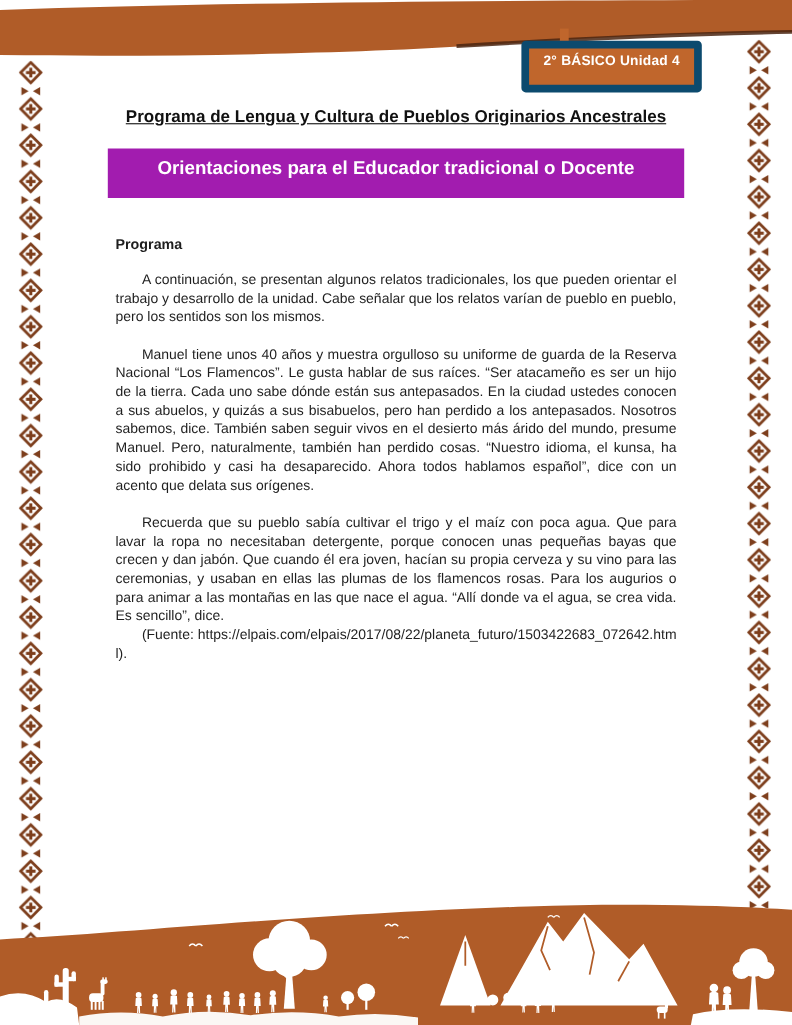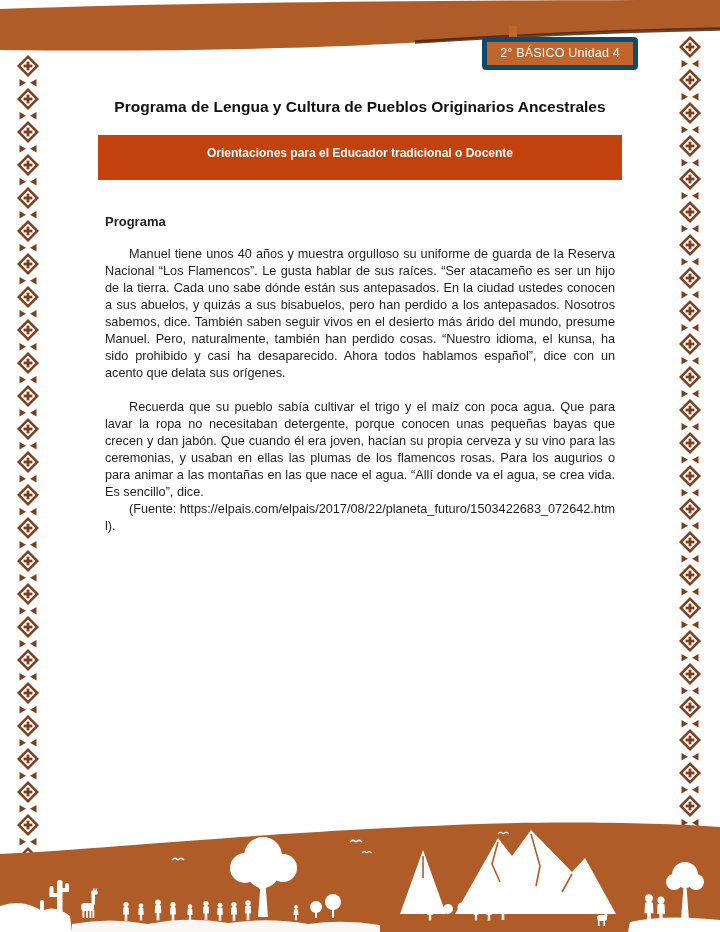--- a/index.html
+++ b/index.html
@@ -6,35 +6,35 @@
   .page{
     position:relative;width:720px;height:932px;background:#ffffff;
     font-family:"Liberation Sans",sans-serif;overflow:hidden;margin:0 auto;
   }
   
   .top-band{position:absolute;top:0;left:0;width:720px;height:60px;}
   
   .badge-connector{position:absolute;top:26px;right:203px;width:8px;height:16px;background:#c0662c;}
   .badge{
     position:absolute;top:37px;right:82px;background:#c0662c;color:#ffffff;
-    font-size:12.5px;font-weight:normal;padding:4px 13px 5px;border-radius:4px;
-    border:5px solid #0c4a6e;letter-spacing:.2px;white-space:nowrap;
+    font-size:12.5px;font-weight:bold;padding:4px 13px 15px;border-radius:4px;
+    border:7px solid #0c4a6e;letter-spacing:.2px;white-space:nowrap;
   }
   
   .strip{position:absolute;width:22px;}
   .strip.left{left:17px;top:55px;height:806px;}
   .strip.right{left:679px;top:36px;height:790px;}
   
   .content{position:absolute;left:98px;top:90px;width:524px;color:#1e1e1e;}
-  .title{font-size:15.5px;font-weight:bold;text-align:center;margin:8px 0 0;color:#111;}
+  .title{font-size:15.5px;font-weight:bold;text-align:center;margin:8px 0 0;color:#111;text-decoration:underline;}
   .subtitle{font-size:15.5px;font-weight:bold;text-align:center;margin:17px 0 0;color:#111;}
   .banner{
-    margin-top:19px;height:45px;background:#c2410c;color:#ffffff;
+    margin-top:19px;height:45px;background:#a21caf;color:#ffffff;
     display:flex;align-items:center;justify-content:center;
-    font-size:12px;font-weight:bold;padding-bottom:10px;box-sizing:border-box;
+    font-size:17px;font-weight:bold;padding-bottom:10px;box-sizing:border-box;
   }
   .section-heading{font-size:13px;font-weight:bold;margin:34px 0 0;padding:0 7px;}
   .para{
     font-size:12.7px;line-height:17px;text-align:justify;text-indent:24px;
     margin:17px 0 0;padding:0 7px;
   }
   .source{
     font-size:12.7px;line-height:17px;text-indent:24px;margin:0;padding:0 7px;
     word-break:break-all;
   }
@@ -78,20 +78,21 @@
         <polygon points="19.5,24 13,27.8 19.5,31.6" fill="#7d3e1c"></polygon>
       </pattern>
     </defs>
     <rect x="0" y="0" width="22" height="790" fill="url(#motifR)"></rect>
   </svg>
 
   <div class="content">
     <h1 class="title">Programa de Lengua y Cultura de Pueblos Originarios Ancestrales</h1>
     <div class="banner">Orientaciones para el Educador tradicional o Docente</div>
     <div class="section-heading">Programa</div>
+    <p class="para">A continuación, se presentan algunos relatos tradicionales, los que pueden orientar el trabajo y desarrollo de la unidad. Cabe señalar que los relatos varían de pueblo en pueblo, pero los sentidos son los mismos.</p>
     <p class="para">Manuel tiene unos 40 años y muestra orgulloso su uniforme de guarda de la Reserva Nacional “Los Flamencos”. Le gusta hablar de sus raíces. “Ser atacameño es ser un hijo de la tierra. Cada uno sabe dónde están sus antepasados. En la ciudad ustedes conocen a sus abuelos, y quizás a sus bisabuelos, pero han perdido a los antepasados. Nosotros sabemos, dice. También saben seguir vivos en el desierto más árido del mundo, presume Manuel. Pero, naturalmente, también han perdido cosas. “Nuestro idioma, el kunsa, ha sido prohibido y casi ha desaparecido. Ahora todos hablamos español”, dice con un acento que delata sus orígenes.</p>
     <p class="para">Recuerda que su pueblo sabía cultivar el trigo y el maíz con poca agua. Que para lavar la ropa no necesitaban detergente, porque conocen unas pequeñas bayas que crecen y dan jabón. Que cuando él era joven, hacían su propia cerveza y su vino para las ceremonias, y usaban en ellas las plumas de los flamencos rosas. Para los augurios o para animar a las montañas en las que nace el agua. “Allí donde va el agua, se crea vida. Es sencillo”, dice.</p>
     <p class="source">(Fuente:  https://elpais.com/elpais/2017/08/22/planeta_futuro/1503422683_072642.html).</p>
   </div>
 
   <svg class="footer-illu" viewBox="0 0 720 112" preserveAspectRatio="none" aria-hidden="true">
     <defs>
       <g id="person" fill="#ffffff">
         <circle cx="0" cy="-12.5" r="2.6"></circle>
         <path d="M-2.6,-9.5 Q0,-11 2.6,-9.5 L3,-2.5 L1.2,-2.5 L1.4,4 L0.3,4 L0,-1 L-0.3,4 L-1.4,4 L-1.2,-2.5 L-3,-2.5 Z"></path>

